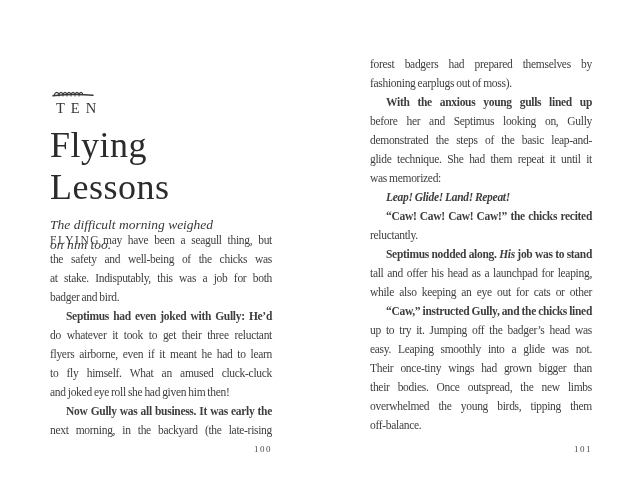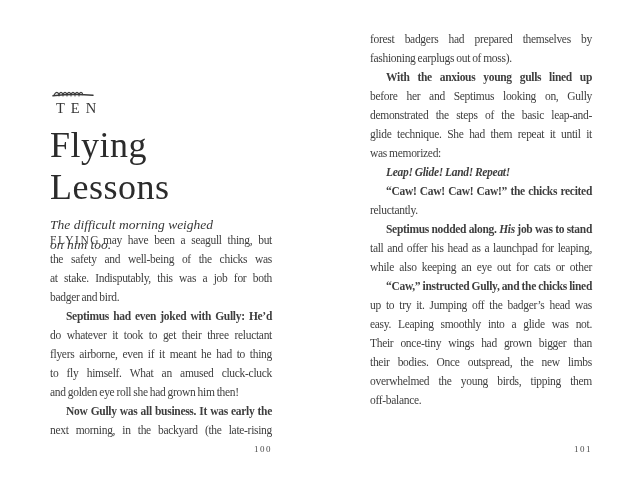--- a/index.html
+++ b/index.html
@@ -41,21 +41,21 @@
   }
 
   
   .body-col {
     position: absolute; left: 50px; width: 222px;
     font-size: 11.5px; line-height: 19px;
     letter-spacing: -0.3px; word-spacing: -0.5px;
     color: #3e3e3e;
   }
   .left-body  { top: 231px; }
-  .right-body { top: 30px; }
+  .right-body { top: 55px; }
 
   .bl { text-align: justify; text-align-last: justify; text-justify: inter-word; }
   .bl.last { text-align-last: left; }
   .bl.ind { padding-left: 16px; font-weight: bold; }
   .caps { letter-spacing: 1.5px; margin-right: 3px; }
   .i { font-style: italic; }
 
   .pagenum {
     position: absolute; left: 50px; top: 444px; width: 222px;
     text-align: right;
@@ -85,23 +85,23 @@
       </div>
     </div>
 
     <div class="body-col left-body" id="left-lines">
         <div class="bl"><span class="caps">FLYING</span><span>may have been a seagull thing, but</span></div>
         <div class="bl"><span>the safety and well-being of the chicks was</span></div>
         <div class="bl"><span>at stake. Indisputably, this was a job for both</span></div>
         <div class="bl last"><span>badger and bird.</span></div>
         <div class="bl ind"><span>Septimus had even joked with Gully: He’d</span></div>
         <div class="bl"><span>do whatever it took to get their three reluctant</span></div>
-        <div class="bl"><span>flyers airborne, even if it meant he had to thing</span></div>
+        <div class="bl"><span>flyers airborne, even if it meant he had to learn</span></div>
         <div class="bl"><span>to fly himself. What an amused cluck-cluck</span></div>
-        <div class="bl last"><span>and golden eye roll she had grown him then!</span></div>
+        <div class="bl last"><span>and joked eye roll she had given him then!</span></div>
         <div class="bl ind"><span>Now Gully was all business. It was early the</span></div>
         <div class="bl"><span>next morning, in the backyard (the late-rising</span></div>
       </div>
 
     <div class="pagenum">100</div>
   </div>
 
   <div class="page page-right">
     <div class="body-col right-body" id="right-lines">
         <div class="bl"><span>forest badgers had prepared themselves by</span></div>

